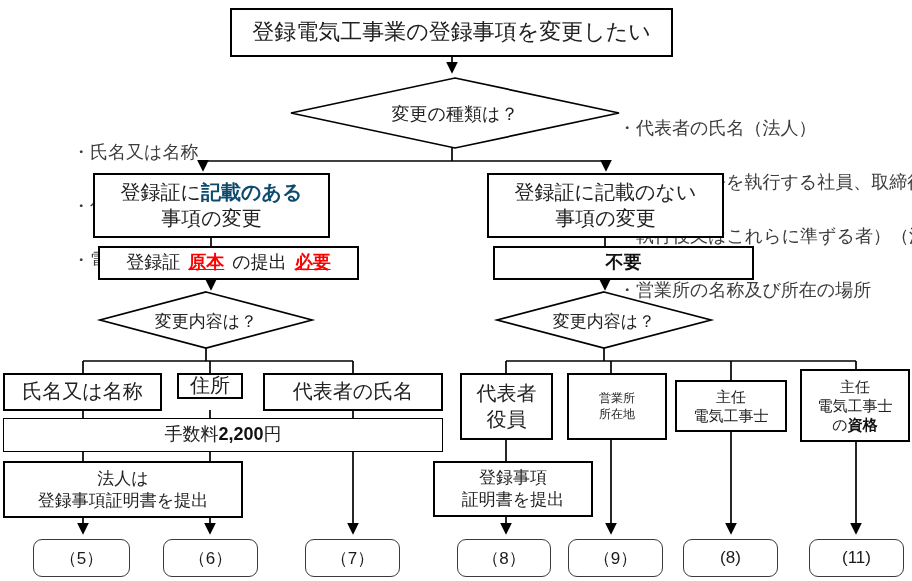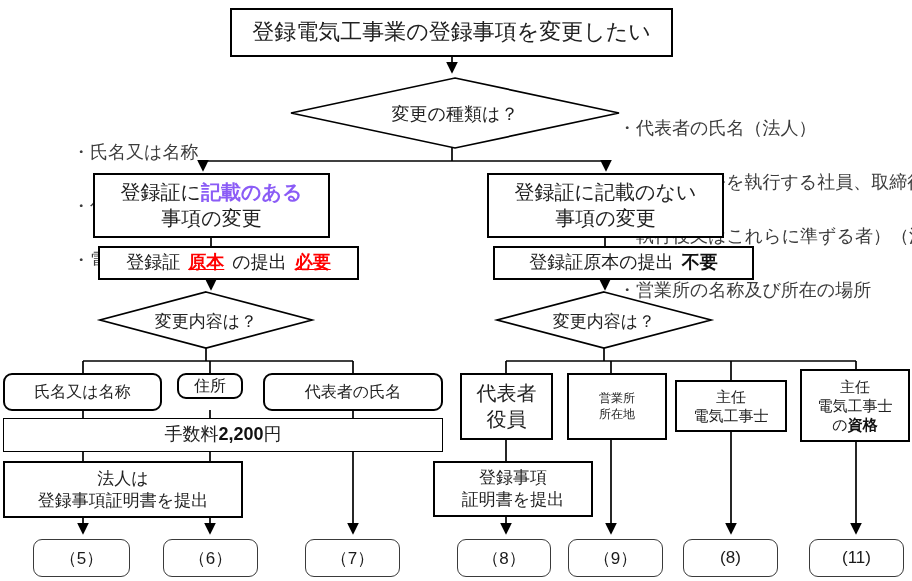--- a/index.html
+++ b/index.html
@@ -13,27 +13,27 @@
     display:flex;flex-direction:column;align-items:center;justify-content:center;
     text-align:center;line-height:1.28;box-sizing:border-box;
   }
   .start{left:230px;top:8px;width:443px;height:49px;font-size:22px;}
   .branch{width:237px;height:65px;font-size:20px;}
   .branch-left{left:93px;top:173px;}
   .branch-right{left:487px;top:173px;}
   .submit{width:261px;height:34px;font-size:18px;flex-direction:row;gap:8px;}
   .submit-left{left:98px;top:246px;}
   .submit-right{left:493px;top:246px;}
-  .red{color:#8b5cf6;font-weight:bold;}
+  .red{color:#0c4a6e;font-weight:bold;}
   .red-u{color:#FF0000;font-weight:bold;text-decoration:underline;}
   .bold{font-weight:bold;color:#111;}
   .dlabel{
     position:absolute;z-index:2;text-align:center;font-size:18px;color:#212121;
   }
-  .child{font-size:16px;border-radius:9px;}
+  .child{font-size:20px;}
   .c-name{left:3px;top:373px;width:159px;height:38px;}
   .c-address{left:177px;top:373px;width:66px;height:26px;}
   .c-work{left:263px;top:373px;width:180px;height:38px;}
   .fee{left:3px;top:418px;width:440px;height:34px;font-size:18px;flex-direction:row;border-width:1.5px;}
   .corp{left:3px;top:461px;width:240px;height:57px;font-size:17px;}
   .c-rep{left:460px;top:373px;width:93px;height:67px;font-size:20px;}
   .c-office{left:567px;top:373px;width:100px;height:67px;font-size:12px;}
   .c-chief{left:675px;top:380px;width:112px;height:52px;font-size:15px;}
   .c-qual{left:800px;top:369px;width:110px;height:73px;font-size:15px;}
   .cert{left:433px;top:461px;width:160px;height:56px;font-size:17px;}
@@ -134,21 +134,20 @@
       <span class="red-u">原本</span>
       <span>の提出</span>
       <span class="red-u">必要</span>
   </div>
 
   <div class="box branch branch-right">
     <div>登録証に記載のない</div>
     <div>事項の変更</div>
   </div>
   <div class="box submit submit-right">
-    <span>登録証原本の提出</span>
       <span class="bold">不要</span>
   </div>
 
   <div class="box child c-name">
     <span>氏名又は名称</span>
   </div>
   <div class="box child c-address">
     <span>住所</span>
   </div>
   <div class="box child c-work">

